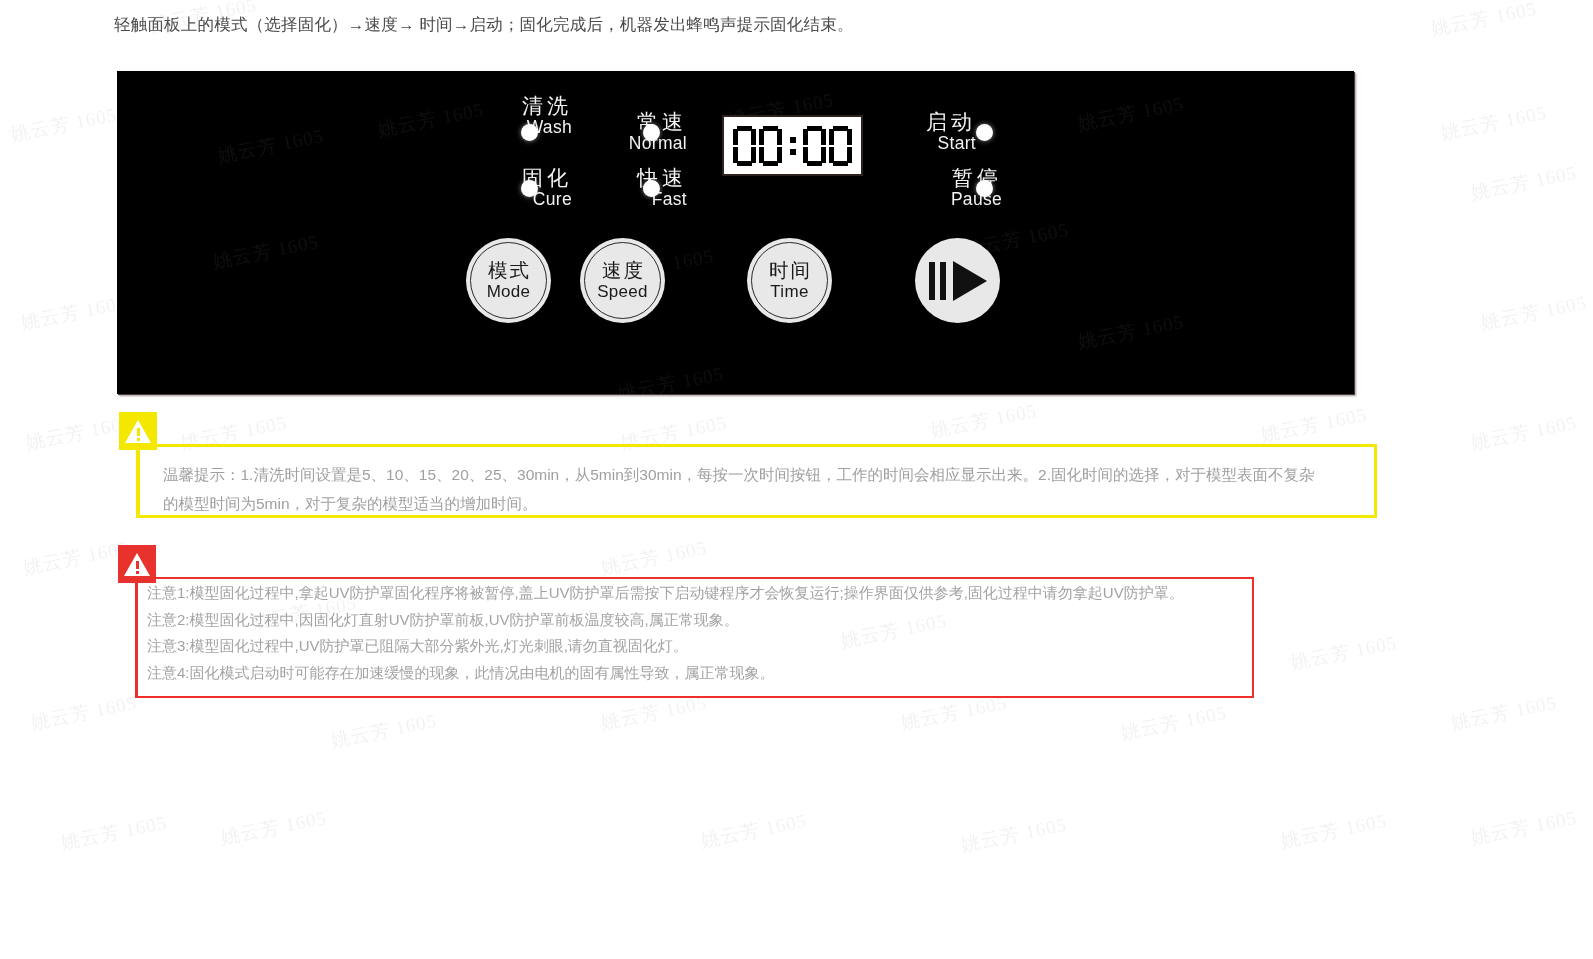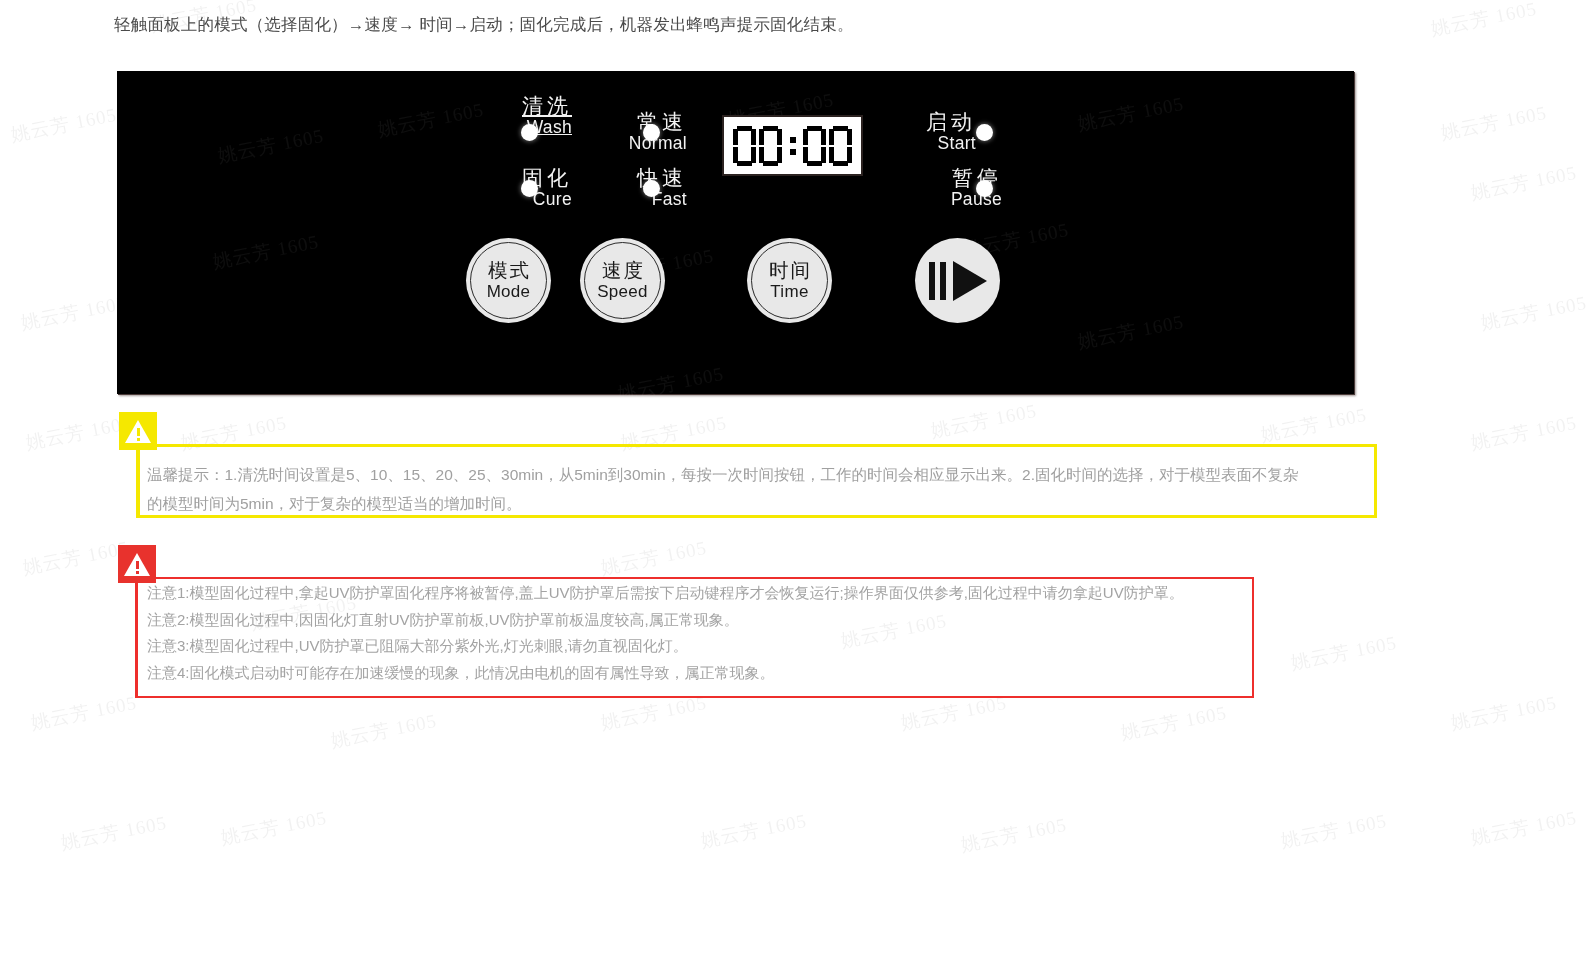--- a/index.html
+++ b/index.html
@@ -214,21 +214,21 @@
   }
 
   
   #yellow-callout { left: 119px; top: 412px; width: 1258px; height: 106px; }
   #yellow-callout .badge { background: #f5e800; }
   #yellow-callout .boxline {
     left: 18px; top: 32px; right: 0; bottom: 0;
     border: 3px solid #f5e800;
   }
   #yellow-callout .stem { left: 17px; top: 32px; height: 74px; background: #f5e800; }
-  #yellow-callout .body { left: 28px; top: 48px; font-size: 15.5px; line-height: 29px; color: #a0a0a0; }
+  #yellow-callout .body { left: 44px; top: 48px; font-size: 15.5px; line-height: 29px; color: #a0a0a0; }
 
   
   #red-callout { left: 118px; top: 545px; width: 1136px; height: 153px; }
   #red-callout .badge { background: #e8322d; }
   #red-callout .boxline {
     left: 18px; top: 32px; right: 0; bottom: 0;
     border: 2.5px solid #ee2f2c;
   }
   #red-callout .stem { left: 17px; top: 32px; height: 121px; background: #ee2f2c; }
   #red-callout .body { left: 29px; top: 35px; font-size: 15px; line-height: 26.5px; color: #a3a3a3; }
@@ -311,21 +311,21 @@
     <div class="wm on-dark" style="left:260px; top:36px;">姚云芳 1605</div>
     <div class="wm on-dark" style="left:100px; top:62px;">姚云芳 1605</div>
     <div class="wm on-dark" style="left:610px; top:26px;">姚云芳 1605</div>
     <div class="wm on-dark" style="left:845px; top:156px;">姚云芳 1605</div>
     <div class="wm on-dark" style="left:960px; top:30px;">姚云芳 1605</div>
     <div class="wm on-dark" style="left:95px; top:168px;">姚云芳 1605</div>
     <div class="wm on-dark" style="left:490px; top:182px;">姚云芳 1605</div>
     <div class="wm on-dark" style="left:500px; top:300px;">姚云芳 1605</div>
     <div class="wm on-dark" style="left:960px; top:248px;">姚云芳 1605</div>
 
-    <div class="led-label" style="left:340px; top:24px; width:115px;text-decoration:underline;">
+    <div class="led-label" style="left:340px; top:24px; width:115px;">
       <span class="cn">清洗</span>
       <span class="en">Wash</span>
     </div>
     <div class="led-dot" style="left:404px; top:53px;"></div>
 
     <div class="led-label" style="left:340px; top:96px; width:115px;">
       <span class="cn">固化</span>
       <span class="en">Cure</span>
     </div>
     <div class="led-dot" style="left:404px; top:109px;"></div>

